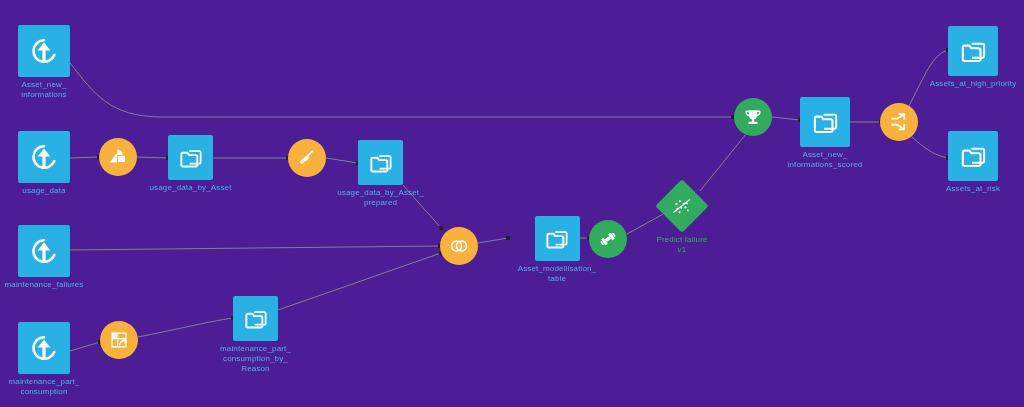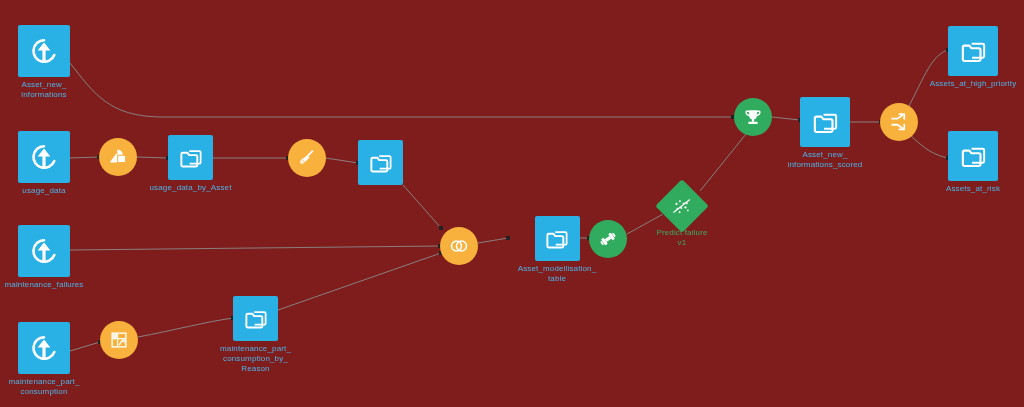--- a/index.html
+++ b/index.html
@@ -7,21 +7,21 @@
     padding: 0;
     background: #ffffff;
   }
   body {
     font-family: "Liberation Sans", sans-serif;
   }
   #flow-canvas {
     position: relative;
     width: 1024px;
     height: 407px;
-    background: #7f1d1d;
+    background: #4c1d95;
     overflow: hidden;
   }
   #edge-layer {
     position: absolute;
     left: 0;
     top: 0;
     width: 1024px;
     height: 407px;
   }
   .node {
@@ -152,20 +152,22 @@
           </svg>
         </div>
       </div>
       <div class="node" style="left: 315.5px; top: 140px; width: 130px;">
         <div class="node-shape shape-square" style="width: 45px; height: 45px; background: rgb(41, 176, 229);">
           <svg width="28" height="28" viewBox="0 0 32 32">
             <path d="M14 8 H25.5 A1.5 1.5 0 0 1 27 9.5 V21 A1.5 1.5 0 0 1 25.5 22.5 H14.5" fill="none" stroke="#fff" stroke-width="2"></path>
             <path d="M5 11.5 A1.6 1.6 0 0 1 6.6 9.9 H11.8 L13.9 12.7 H21.6 A1.6 1.6 0 0 1 23.2 14.3 V24.2 A1.6 1.6 0 0 1 21.6 25.8 H6.6 A1.6 1.6 0 0 1 5 24.2 Z" fill="none" stroke="#fff" stroke-width="2.2" stroke-linejoin="round"></path>
           </svg>
         </div>
+        <div class="node-label label-blue">usage_data_by_Asset_
+prepared</div>
       </div>
       <div class="node" style="left: -21px; top: 225px; width: 130px;">
         <div class="node-shape shape-square" style="width: 52px; height: 52px; background: rgb(41, 176, 229);">
           <svg width="32" height="32" viewBox="0 0 32 32">
             <path d="M16 5.2 A10.8 10.8 0 1 0 26.3 20" fill="none" stroke="#fff" stroke-width="2.6" stroke-linecap="round"></path>
             <path d="M16 27 L16 9.6" stroke="#fff" stroke-width="3.2" stroke-linecap="butt"></path>
             <path d="M9.6 15.6 L16 7.6 L22.4 15.6 Z" fill="#fff"></path>
           </svg>
         </div>
         <div class="node-label label-blue">maintenance_failures</div>
@@ -242,21 +244,21 @@
             <circle cx="13" cy="9" r="1.4" fill="#fff"></circle>
             <circle cx="18.5" cy="12.5" r="1.5" fill="#fff"></circle>
             <circle cx="23" cy="12" r="1.4" fill="#fff"></circle>
             <circle cx="9.5" cy="20" r="1.5" fill="#fff"></circle>
             <circle cx="15" cy="19" r="1.4" fill="#fff"></circle>
             <circle cx="21" cy="18" r="1.6" fill="#fff"></circle>
             <circle cx="12.5" cy="25" r="1.4" fill="#fff"></circle>
             <circle cx="24.5" cy="22.5" r="1.3" fill="#fff"></circle>
           </svg>
         </div>
-        <div class="node-label label-green" style="margin-top: 3px;">Predict failure v1</div>
+        <div class="node-label label-green" style="margin-top: 10px;">Predict failure v1</div>
       </div>
       <div class="node" style="left: 734px; top: 98px; width: 38px;">
         <div class="node-shape shape-circle" style="width: 38px; height: 38px; background: rgb(49, 171, 94);">
           <svg width="22" height="22" viewBox="0 0 32 32">
             <path d="M10 6 H22 V13.5 A6 6 0 0 1 10 13.5 Z" fill="#fff"></path>
             <path d="M10 7.6 H6.8 A0.9 0.9 0 0 0 5.9 8.5 C5.9 11.6 7.6 13.4 10.2 13.8" fill="none" stroke="#fff" stroke-width="2"></path>
             <path d="M22 7.6 H25.2 A0.9 0.9 0 0 1 26.1 8.5 C26.1 11.6 24.4 13.4 21.8 13.8" fill="none" stroke="#fff" stroke-width="2"></path>
             <rect x="14.4" y="18.4" width="3.2" height="4.6" fill="#fff"></rect>
             <rect x="9.4" y="23" width="13.2" height="3.2" rx="0.8" fill="#fff"></rect>
           </svg>

